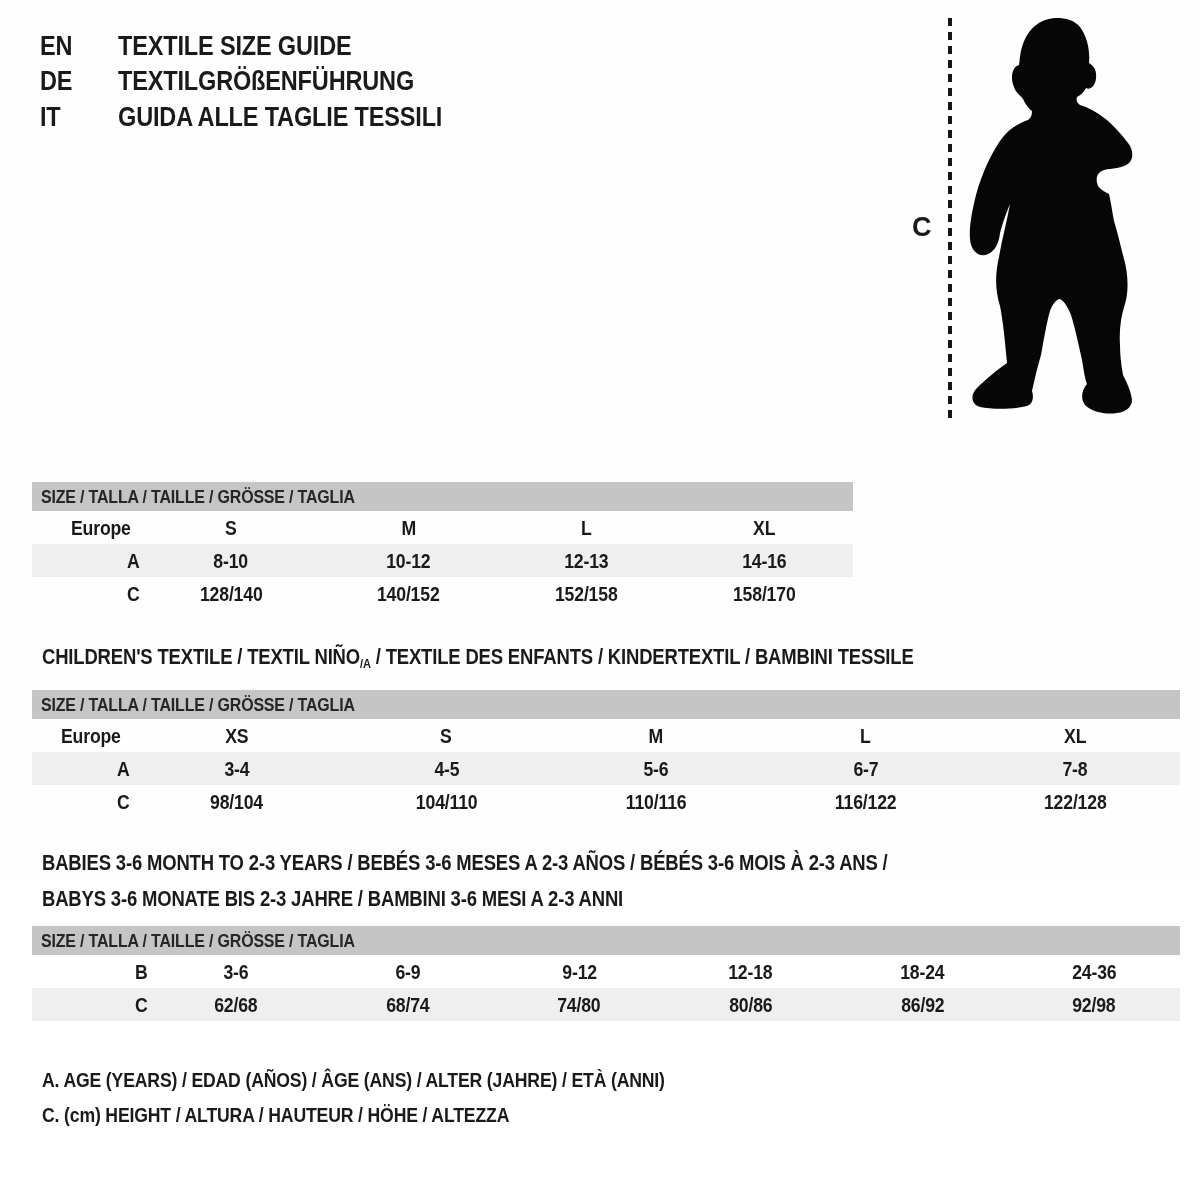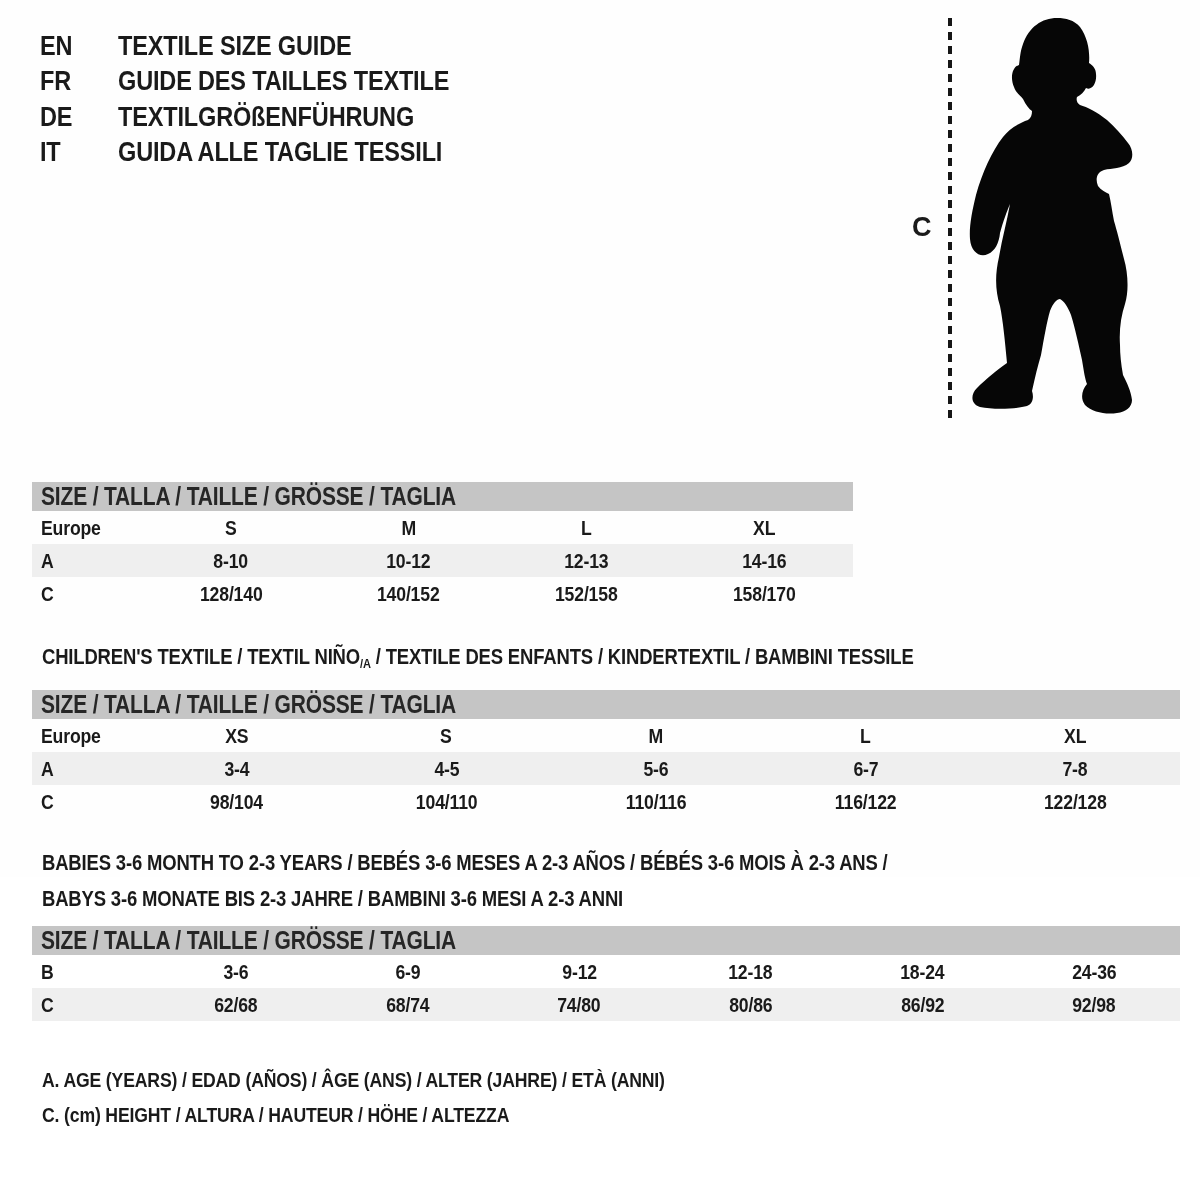--- a/index.html
+++ b/index.html
@@ -32,25 +32,25 @@
 
   
   .sec-title { position:absolute; left:42px; font-size:22px; font-weight:bold; }
   .sub { font-size:0.60em; position:relative; top:4px; font-weight:bold; }
   .two-line .line { height:36px; }
 
   
   .tbl { position:absolute; left:32px; }
   .tbl-head {
     height:29px; background:#c5c5c5; color:#262626;
-    display:flex; align-items:center; padding-left:9px; font-size:25px;
+    display:flex; align-items:center; padding-left:9px; font-size:19px;
   }
   .trow { display:flex; height:33px; align-items:center; font-size:21px; }
   .trow.alt { background:#efefef; }
-  .cell-label { padding-left:9px; text-align:left; }
+  .cell-label { padding-left:9px; text-align:right; }
   .cell { text-align:center; }
 
   .t-junior   { width:821px;  top:482px; }
   .t-junior .cell-label   { width:110px; }
   .t-junior .cell         { width:177.75px; }
 
   .t-children { width:1148px; top:690px; }
   .t-children .cell-label { width:100px; }
   .t-children .cell       { width:209.6px; }
 
@@ -64,24 +64,20 @@
 </style>
 </head>
 <body>
 
 <div class="page">
 
   <div class="lang-list">
     <div class="lang-row">
       <span class="lang-code"><span class="cx">EN</span></span>
       <span class="cx">TEXTILE SIZE GUIDE</span>
-    </div>
-    <div class="lang-row">
-      <span class="lang-code"><span class="cx">FR</span></span>
-      <span class="cx">GUIDE DES TAILLES TEXTILE</span>
     </div>
     <div class="lang-row">
       <span class="lang-code"><span class="cx">DE</span></span>
       <span class="cx">TEXTILGRÖßENFÜHRUNG</span>
     </div>
     <div class="lang-row">
       <span class="lang-code"><span class="cx">IT</span></span>
       <span class="cx">GUIDA ALLE TAGLIE TESSILI</span>
     </div>
   </div>

